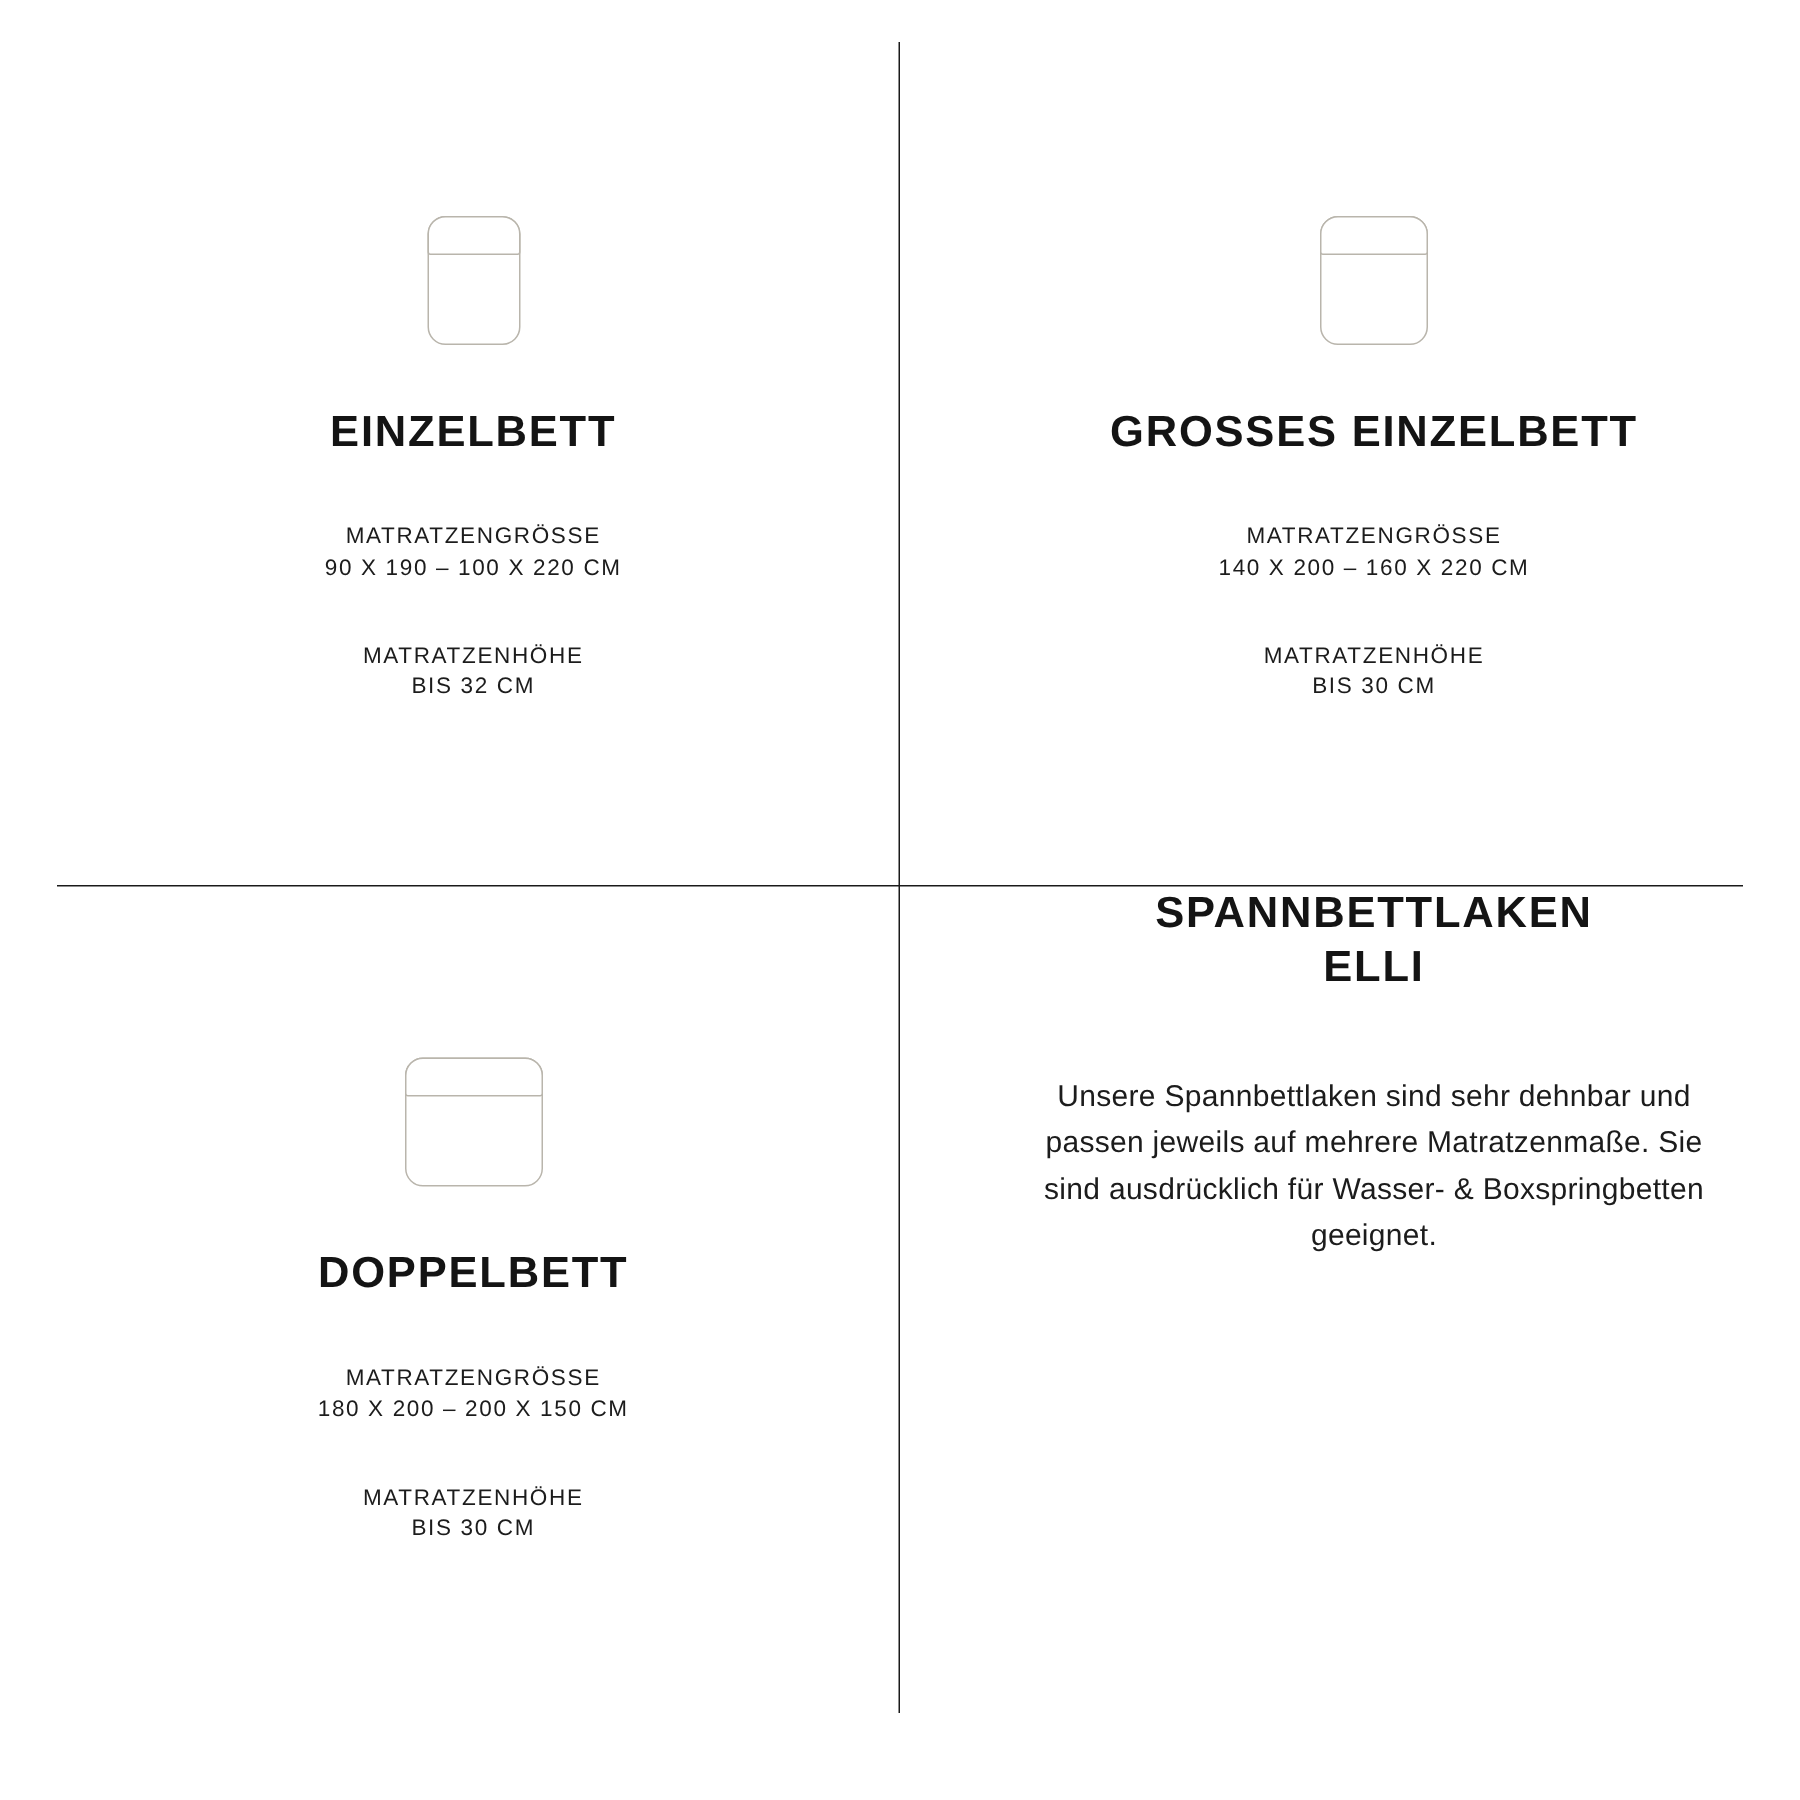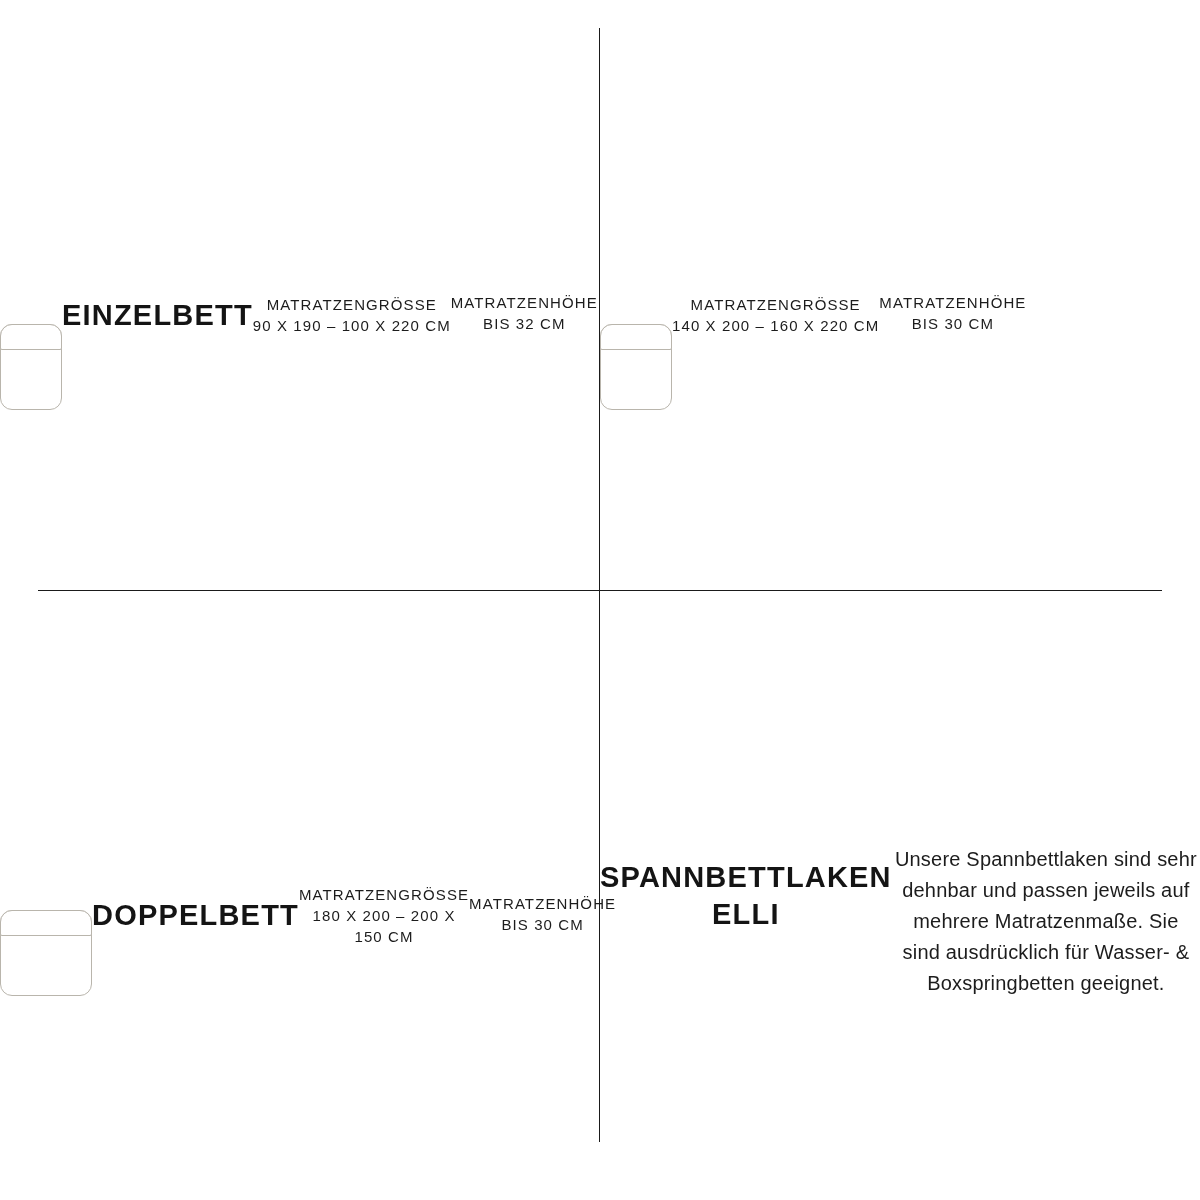--- a/index.html
+++ b/index.html
@@ -37,22 +37,23 @@
     top: 590px;
     width: 1124px;
     height: 1px;
     background: #1a1a1a;
   }
 
   .quad {
     position: absolute;
     box-sizing: border-box;
     display: flex;
-    flex-direction: row;
+    flex-direction: column;
     align-items: center;
+    padding-left: 32px;
   }
   .quad-tl { left: 0;     top: 0;    width: 599px; height: 590px; }
   .quad-tr { left: 600px; top: 0;    width: 600px; height: 590px; }
   .quad-bl { left: 0;     top: 591px; width: 599px; height: 609px; }
   .quad-br { left: 600px; top: 591px; width: 600px; height: 609px; }
 
   
   .icon-wrap {
     display: flex;
     justify-content: center;
@@ -158,20 +159,21 @@
       <span class="spec-line">BIS 32 CM</span>
     </div>
   </div>
 
   <div class="quad quad-tr">
     <div class="icon-wrap">
       <div class="bed bed-large-single">
         <div class="pillow"></div>
       </div>
     </div>
+    <div class="title">GROSSES EINZELBETT</div>
     <div class="spec-block first">
       <span class="spec-line">MATRATZENGRÖSSE</span>
       <span class="spec-line">140 X 200 – 160 X 220 CM</span>
     </div>
     <div class="spec-block second">
       <span class="spec-line">MATRATZENHÖHE</span>
       <span class="spec-line">BIS 30 CM</span>
     </div>
   </div>
 

